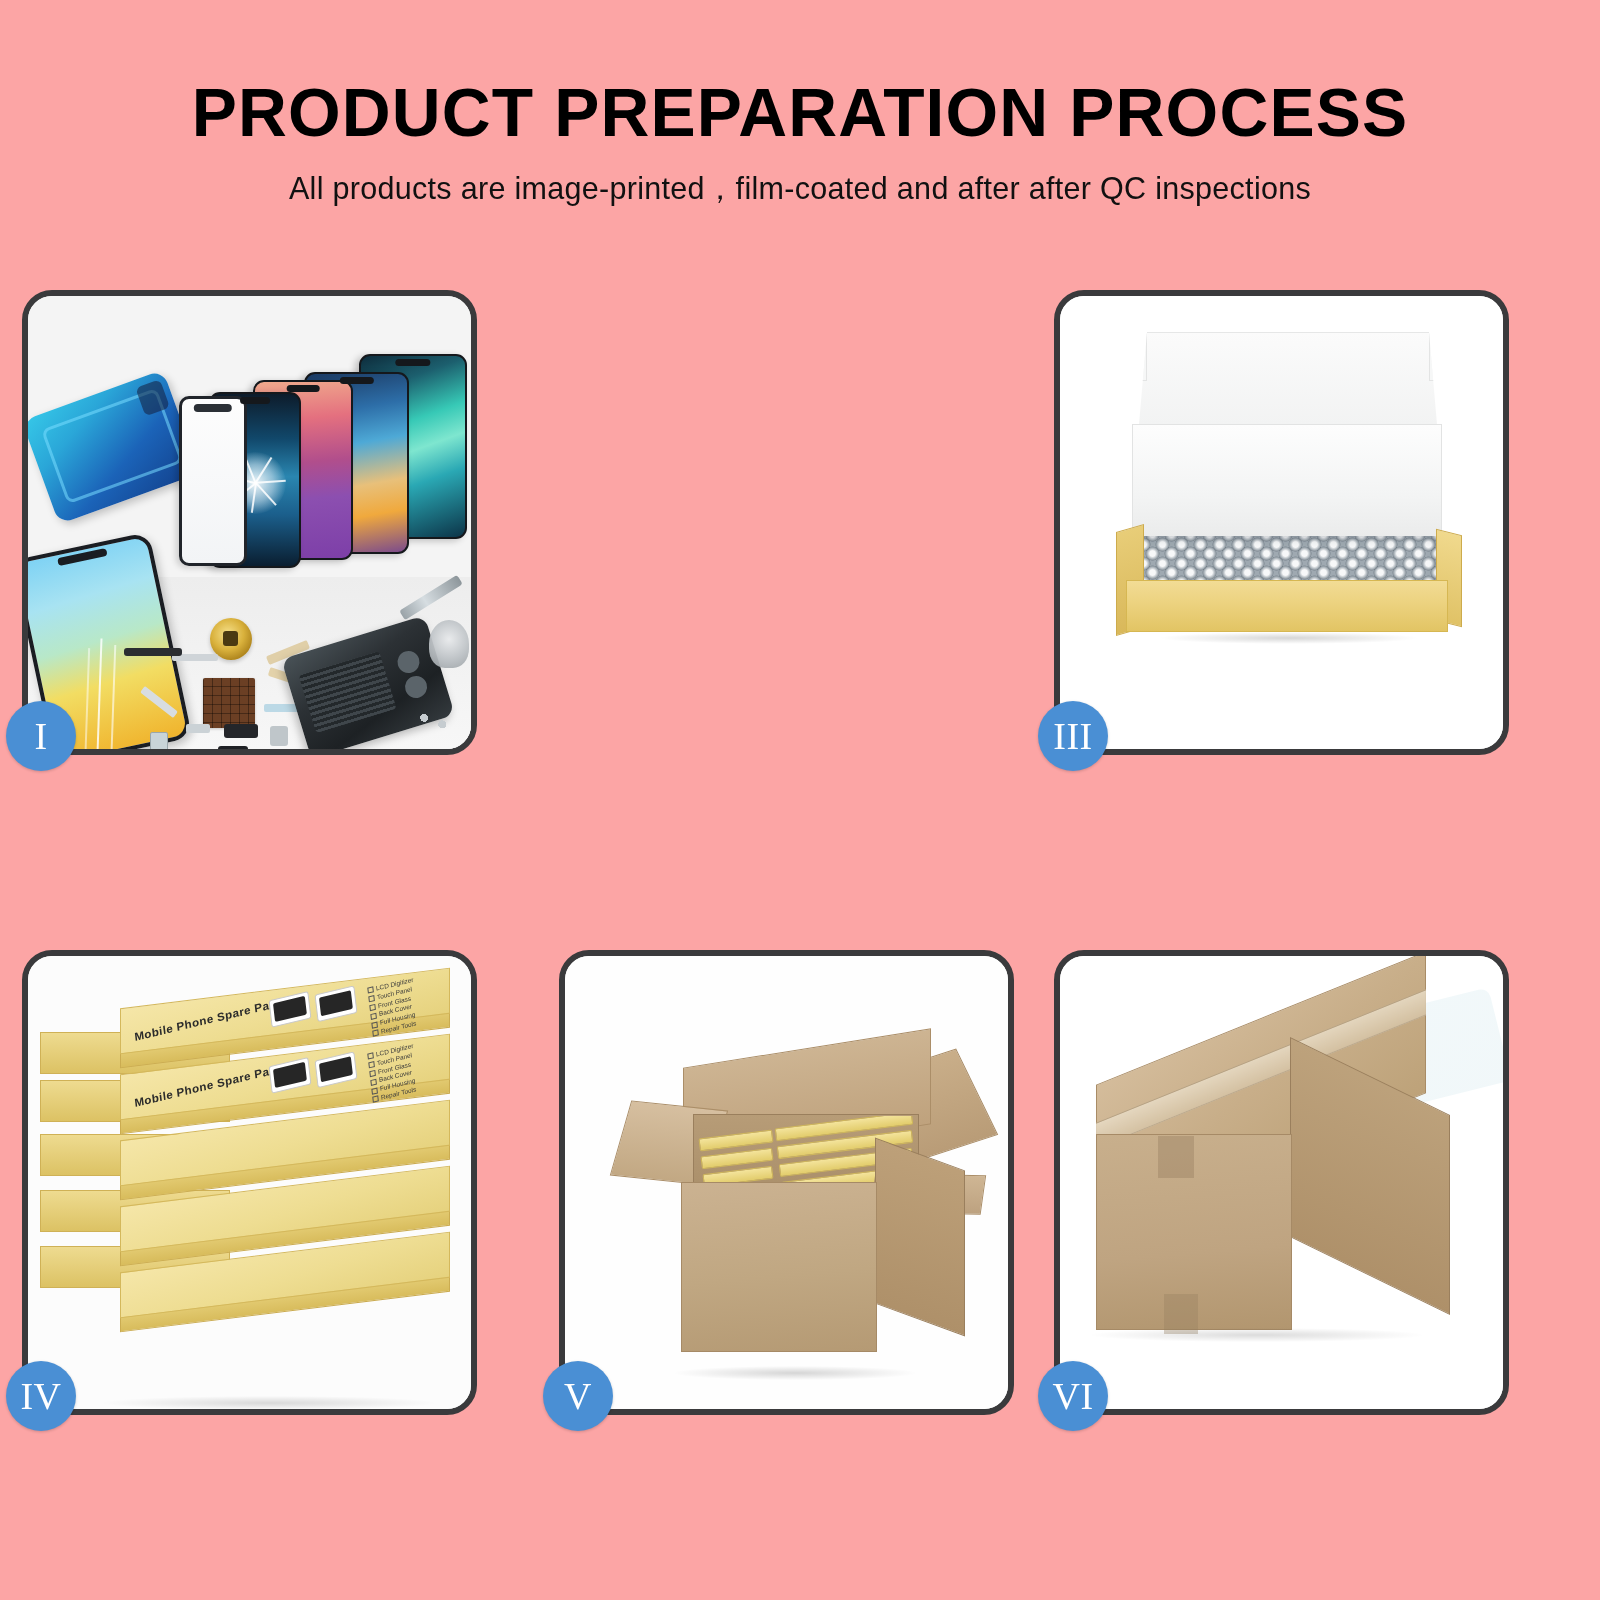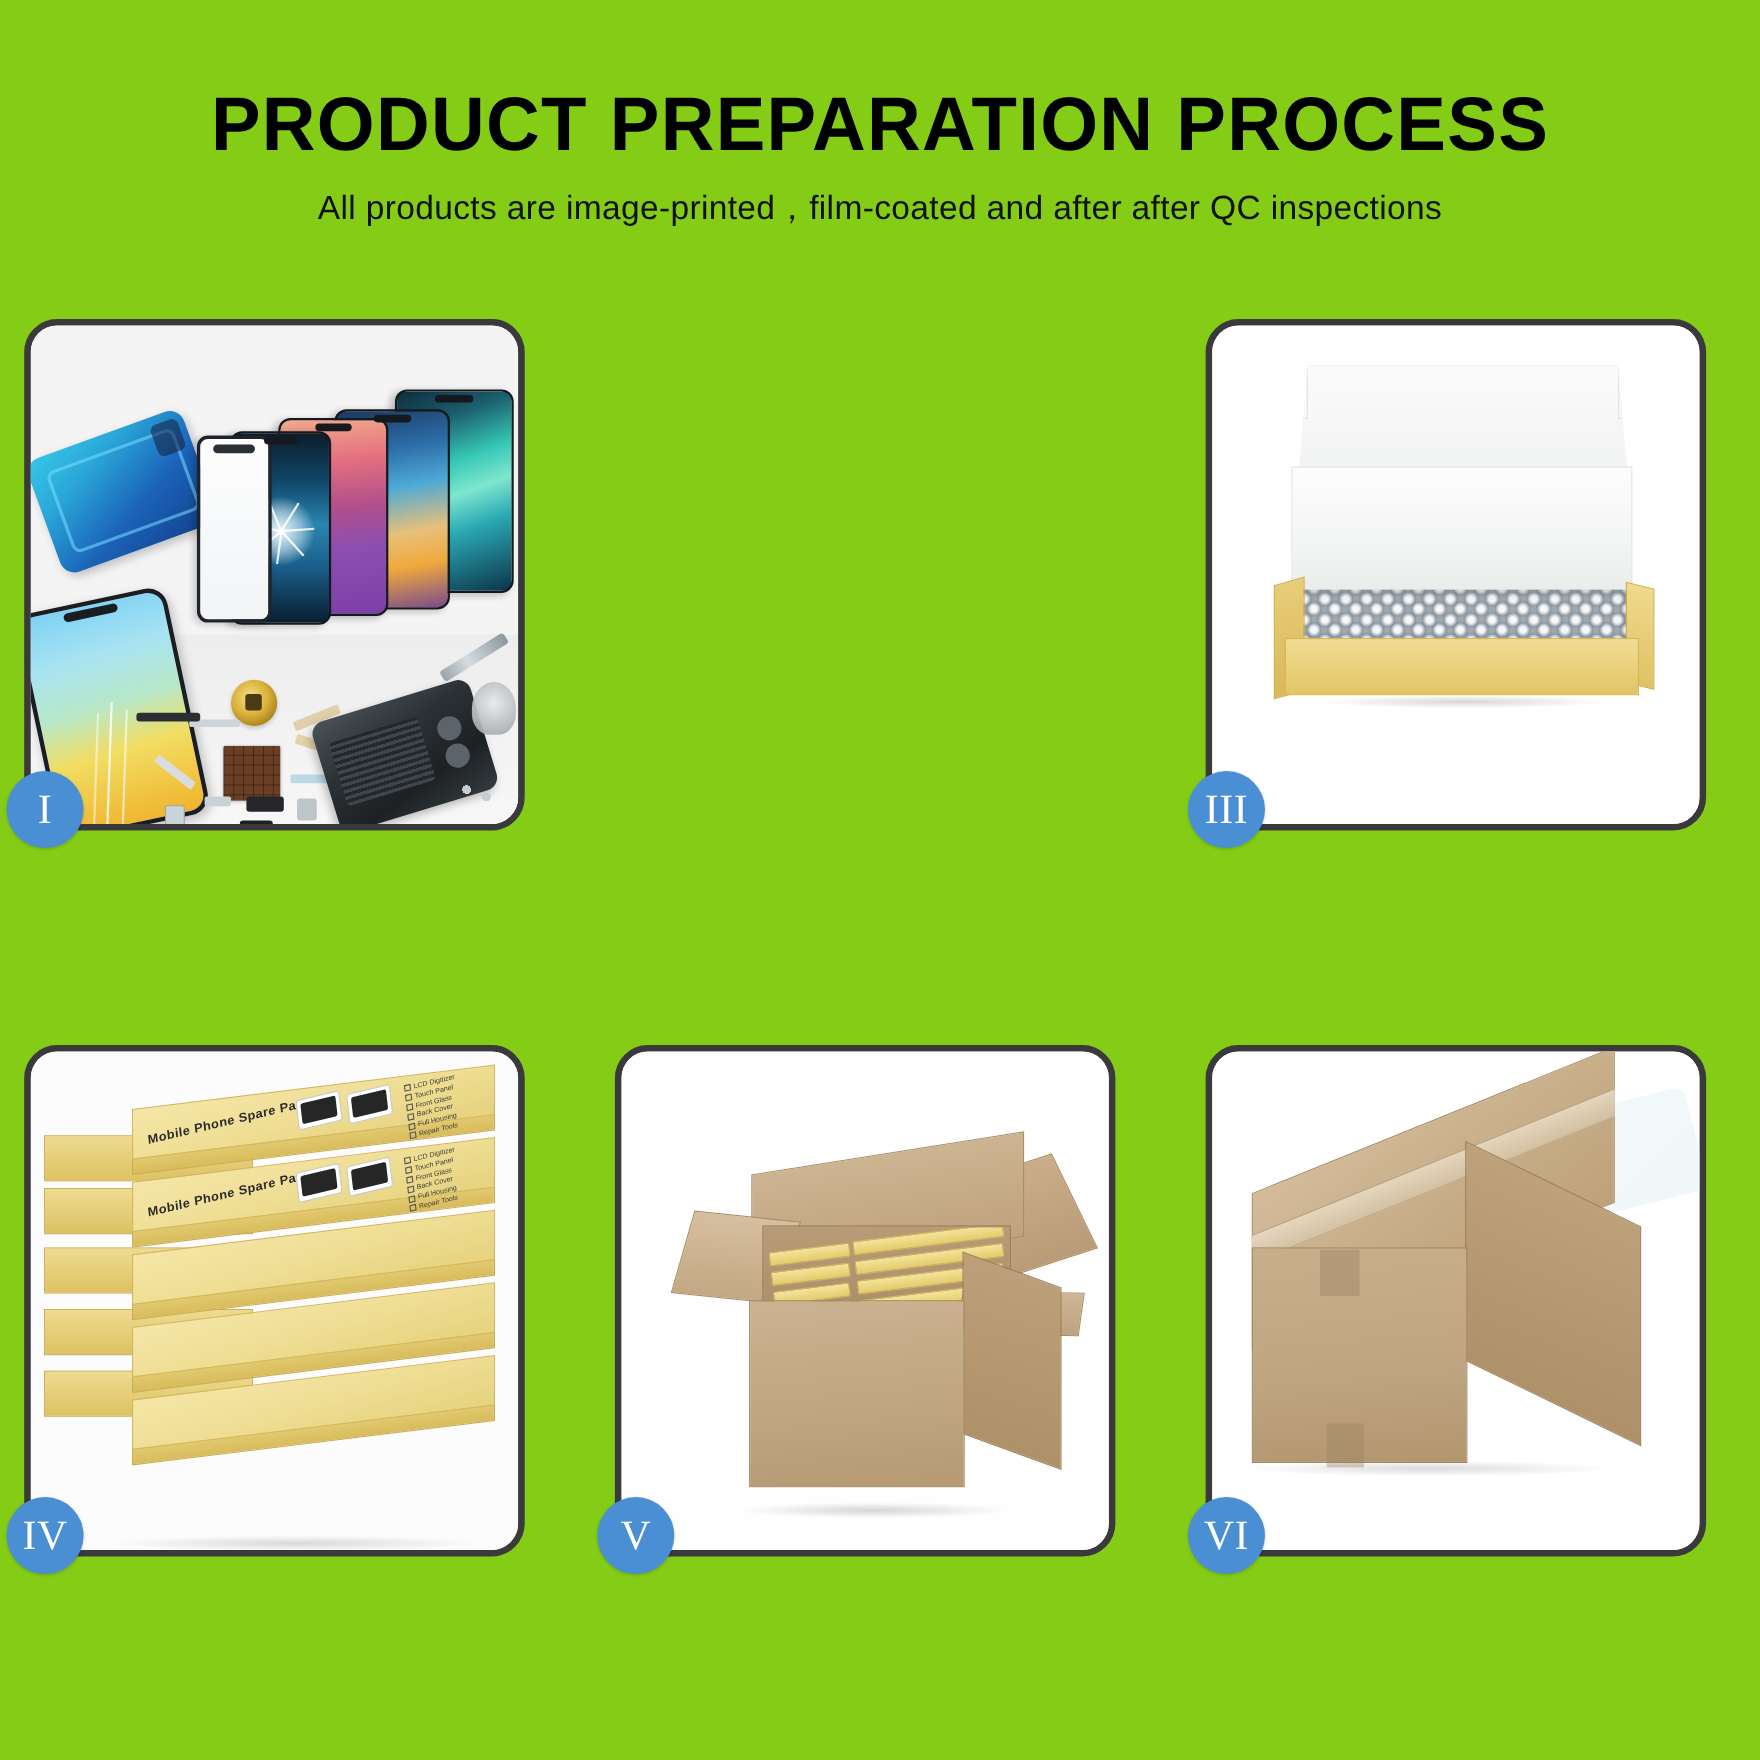--- a/index.html
+++ b/index.html
@@ -5,21 +5,21 @@
   * { box-sizing: border-box; margin: 0; padding: 0; }
   html, body {
     width: 1600px; height: 1600px;
     background: #ffffff;
     font-family: "Liberation Sans", sans-serif;
     overflow: hidden;
   }
   #page {
     position: relative;
     width: 1600px; height: 1600px;
-    background: #84cc16;
+    background: #fca5a5;
   }
 
   
   .header { position: absolute; left: 0; top: 78px; width: 1600px; text-align: center; }
   .title {
     font-size: 69px;
     font-weight: bold;
     letter-spacing: 1.2px;
     color: #000000;
     line-height: 1.0;
@@ -39,21 +39,21 @@
     position: absolute;
     left: 22px; top: 290px;
     width: 1556px; height: 1170px;
   }
   .panel {
     position: absolute;
     width: 455px; height: 465px;
   }
   .panel.c0 { left: 0px; }
   .panel.c1 { left: 537px; }
-  .panel.c2 { left: 1074px; }
+  .panel.c2 { left: 1032px; }
   .panel.r0 { top: 0px; }
   .panel.r1 { top: 660px; }
 
   .frame {
     position: absolute;
     left: 0; top: 0; right: 0; bottom: 0;
     border: 6px solid #3a3a3c;
     border-radius: 30px;
     background: #ffffff;
     overflow: hidden;

